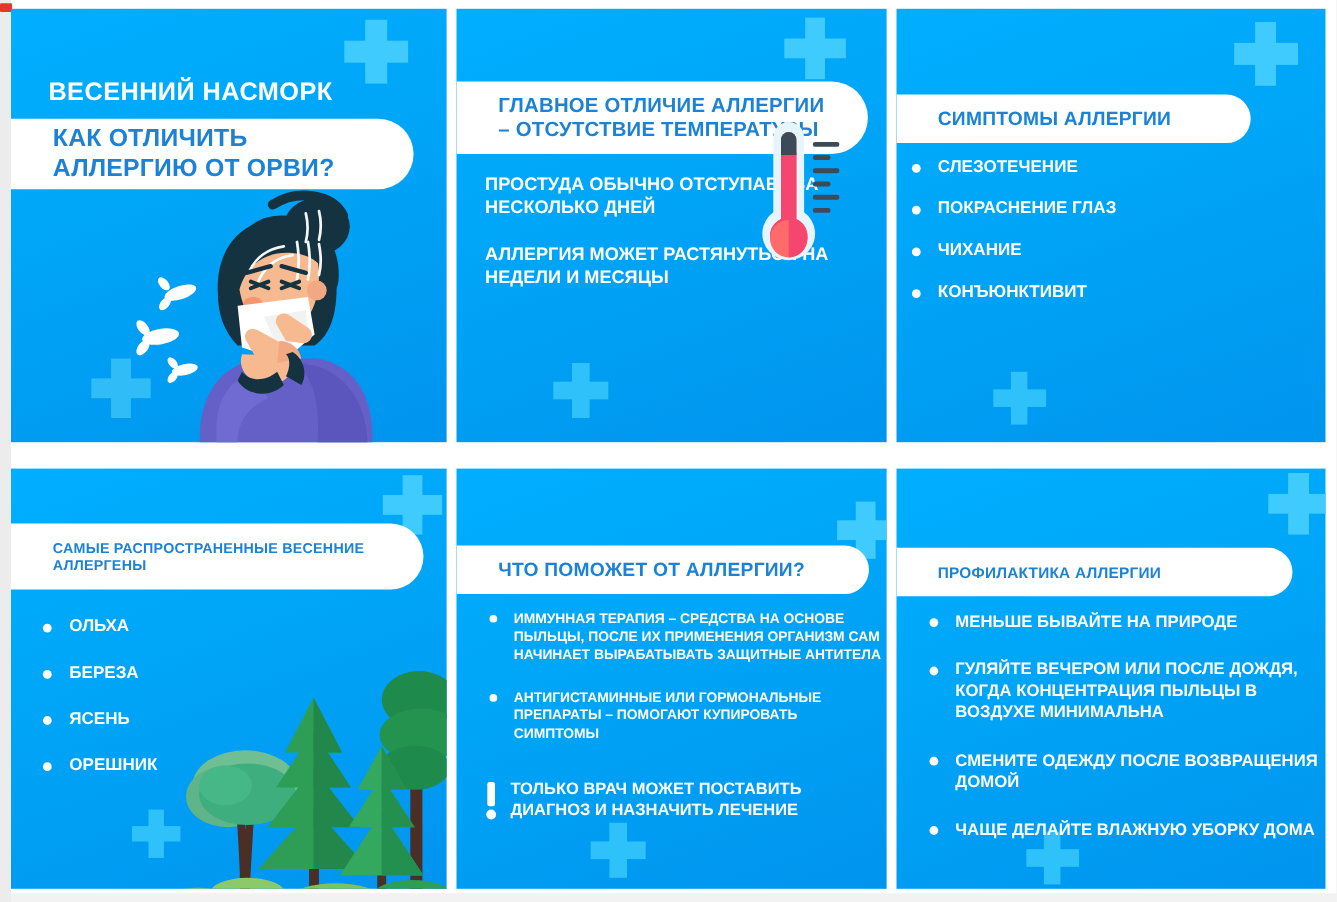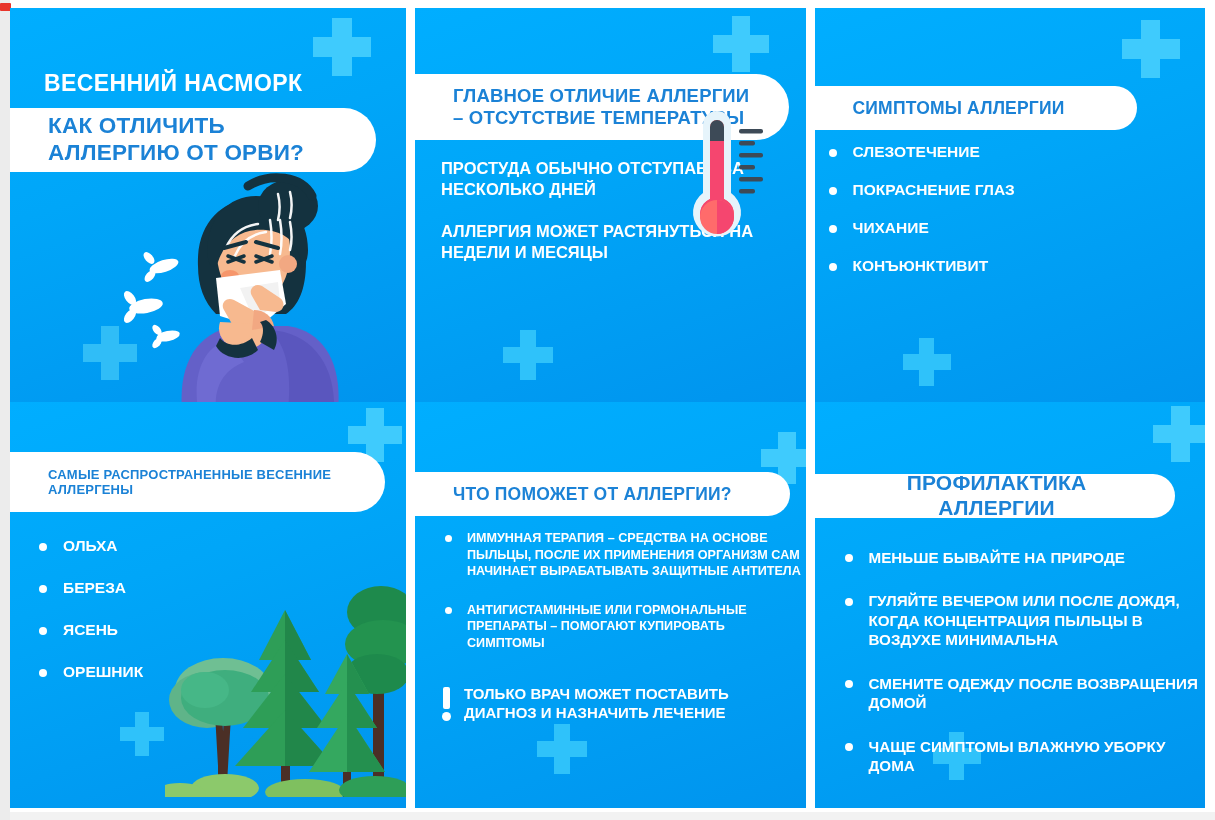--- a/index.html
+++ b/index.html
@@ -14,21 +14,21 @@
 
   .red-mark { position:absolute; left:0px; top:3px; width:11px; height:8px; background:#e8352b; border-radius:1px; }
   .left-gutter { position:absolute; left:0; top:0; width:10px; height:820px; background:#ececec; }
 
   .grid {
     position:absolute; left:10px; top:8px;
     width:1195px; height:800px;
     display:grid;
     grid-template-columns: 396px 1fr 1fr;
     grid-template-rows: 394px 1fr;
-    gap:0 9px;
+    gap:24px 9px;
   }
 
   .panel {
     position:relative;
     overflow:hidden;
     background: linear-gradient(160deg, #00AEFF 0%, #00A6F8 40%, #0094EE 100%);
   }
 
   
   .plus { position:absolute; }
@@ -124,23 +124,23 @@
   .warn { position:absolute; left:26px; top:283px; width:350px; display:flex; gap:11px; align-items:flex-start; }
   .warn-mark { position:relative; width:12px; flex:0 0 12px; padding-top:2px; }
   .warn-mark .bar { width:7px; height:22px; background:#fff; border-radius:2px; margin-left:2px; }
   .warn-mark .dot { width:9px; height:9px; border-radius:50%; background:#fff; margin-top:3px; margin-left:1px; }
   .warn-text { color:#fff; font-weight:bold; font-size:15px; line-height:1.25; }
 
   
   #p6 .plus-a { color:#3FCBFD; left:338px; top:4px; width:56px; height:56px; }
   #p6 .plus-b { color:#2FC2FA; left:118px; top:330px; width:48px; height:48px; }
   #p6 .pill-main { left:0; top:72px; width:360px; height:44px; }
-  #p6 .pill-main .pill-text { font-size:21px;text-align:center; }
+  #p6 .pill-main .pill-text { font-size:14px; }
   #p6 ul.bullets { left:28px; top:130px; width:372px; font-size:15.2px; }
-  #p6 ul.bullets li { margin-bottom:24px; line-height:1.28;margin-top:16px; }
+  #p6 ul.bullets li { margin-bottom:24px; line-height:1.28; }
 </style>
 </head>
 <body>
 
 <div class="canvas">
   <div class="page-sheet"></div>
   <div class="left-gutter"></div>
   <div class="red-mark"></div>
 
   <div class="grid">
@@ -330,18 +330,18 @@
     <div class="panel" id="p6">
       <span class="plus plus-a"></span>
       <span class="plus plus-b"></span>
       <div class="pill pill-main">
         <span class="pill-text">ПРОФИЛАКТИКА АЛЛЕРГИИ</span>
       </div>
       <ul class="bullets">
         <li>МЕНЬШЕ БЫВАЙТЕ НА ПРИРОДЕ</li>
         <li>ГУЛЯЙТЕ ВЕЧЕРОМ ИЛИ ПОСЛЕ ДОЖДЯ, КОГДА КОНЦЕНТРАЦИЯ ПЫЛЬЦЫ В ВОЗДУХЕ МИНИМАЛЬНА</li>
         <li>СМЕНИТЕ ОДЕЖДУ ПОСЛЕ ВОЗВРАЩЕНИЯ ДОМОЙ</li>
-        <li>ЧАЩЕ СИМПТОМЫ ВЛАЖНУЮ УБОРКУ ДОМА</li>
+        <li>ЧАЩЕ ДЕЛАЙТЕ ВЛАЖНУЮ УБОРКУ ДОМА</li>
       </ul>
     </div>
 
   </div>
 </div>
 
 </body></html>

